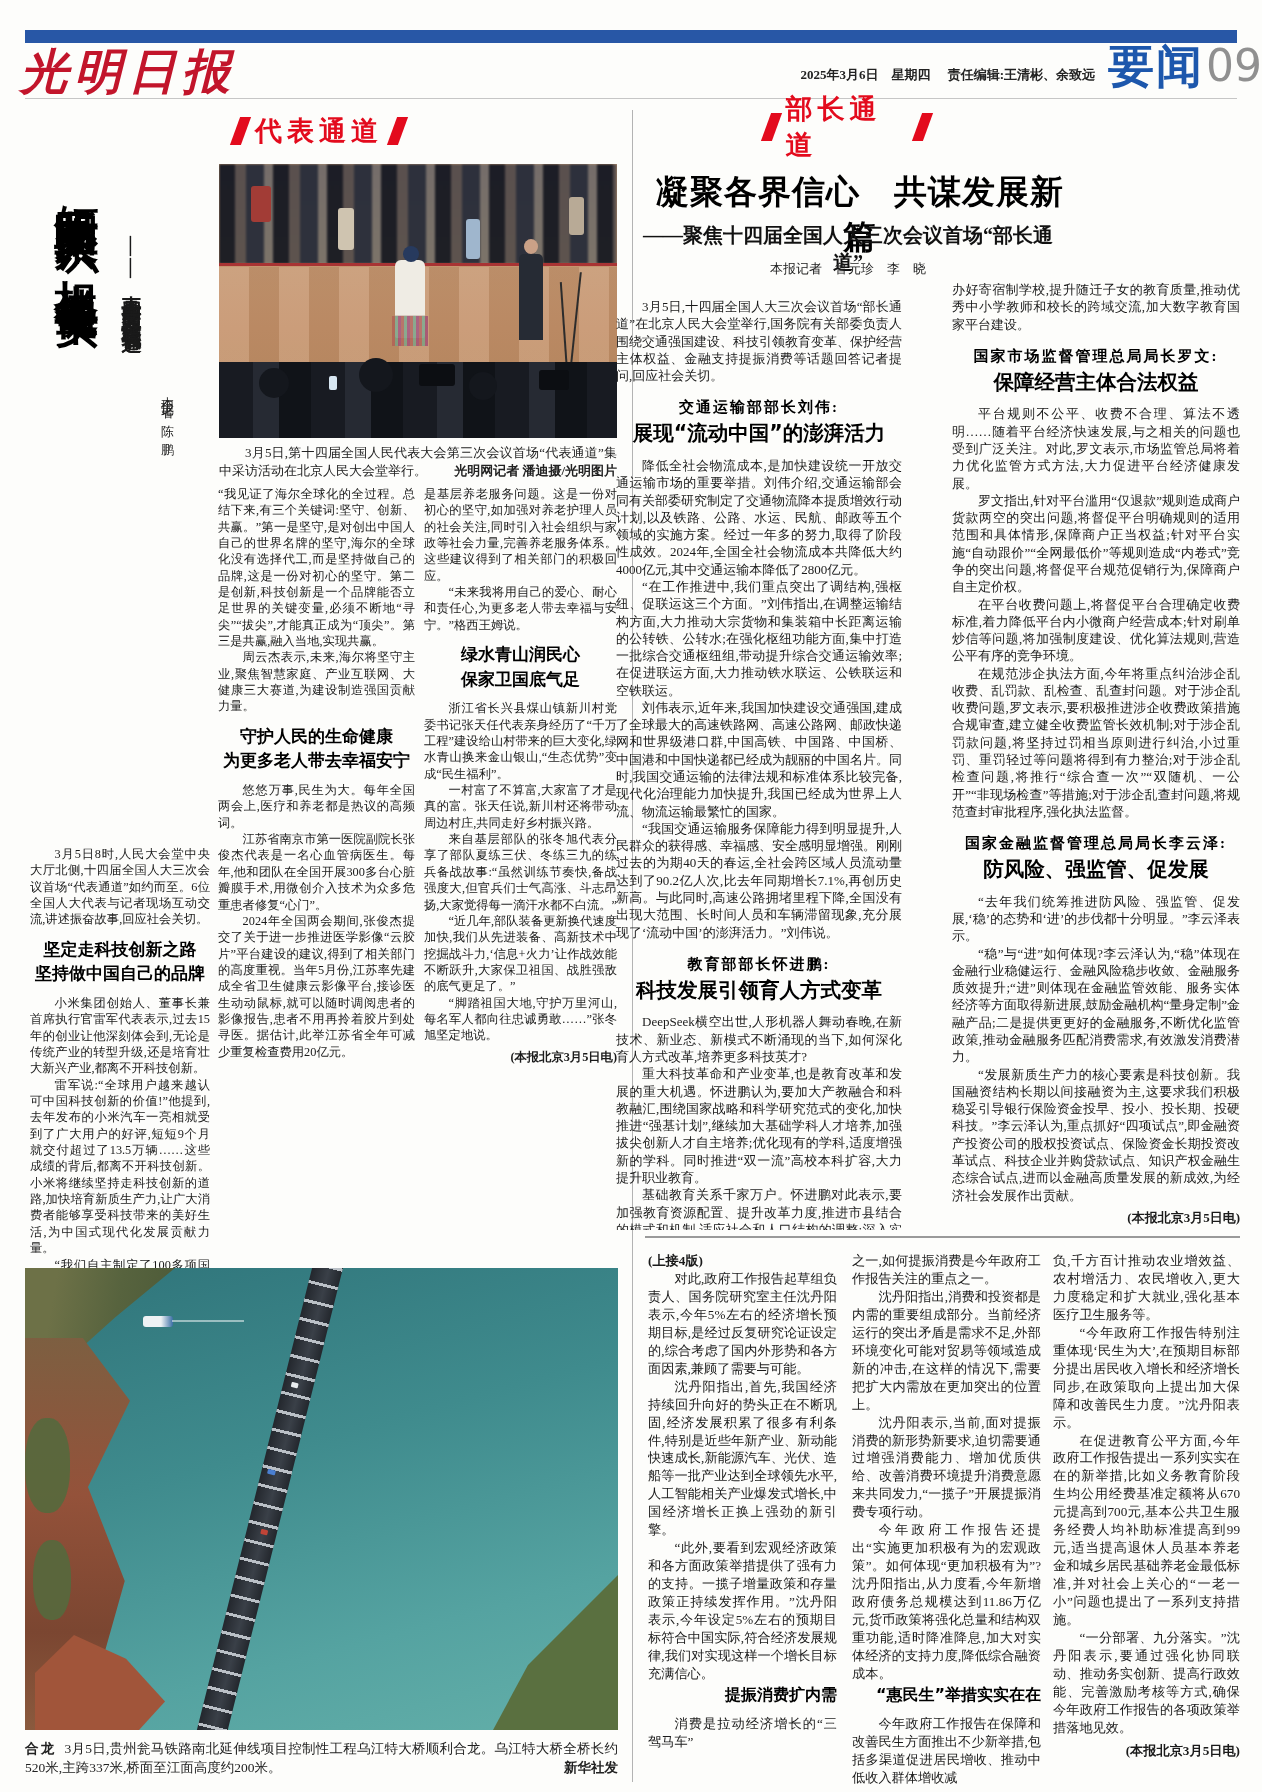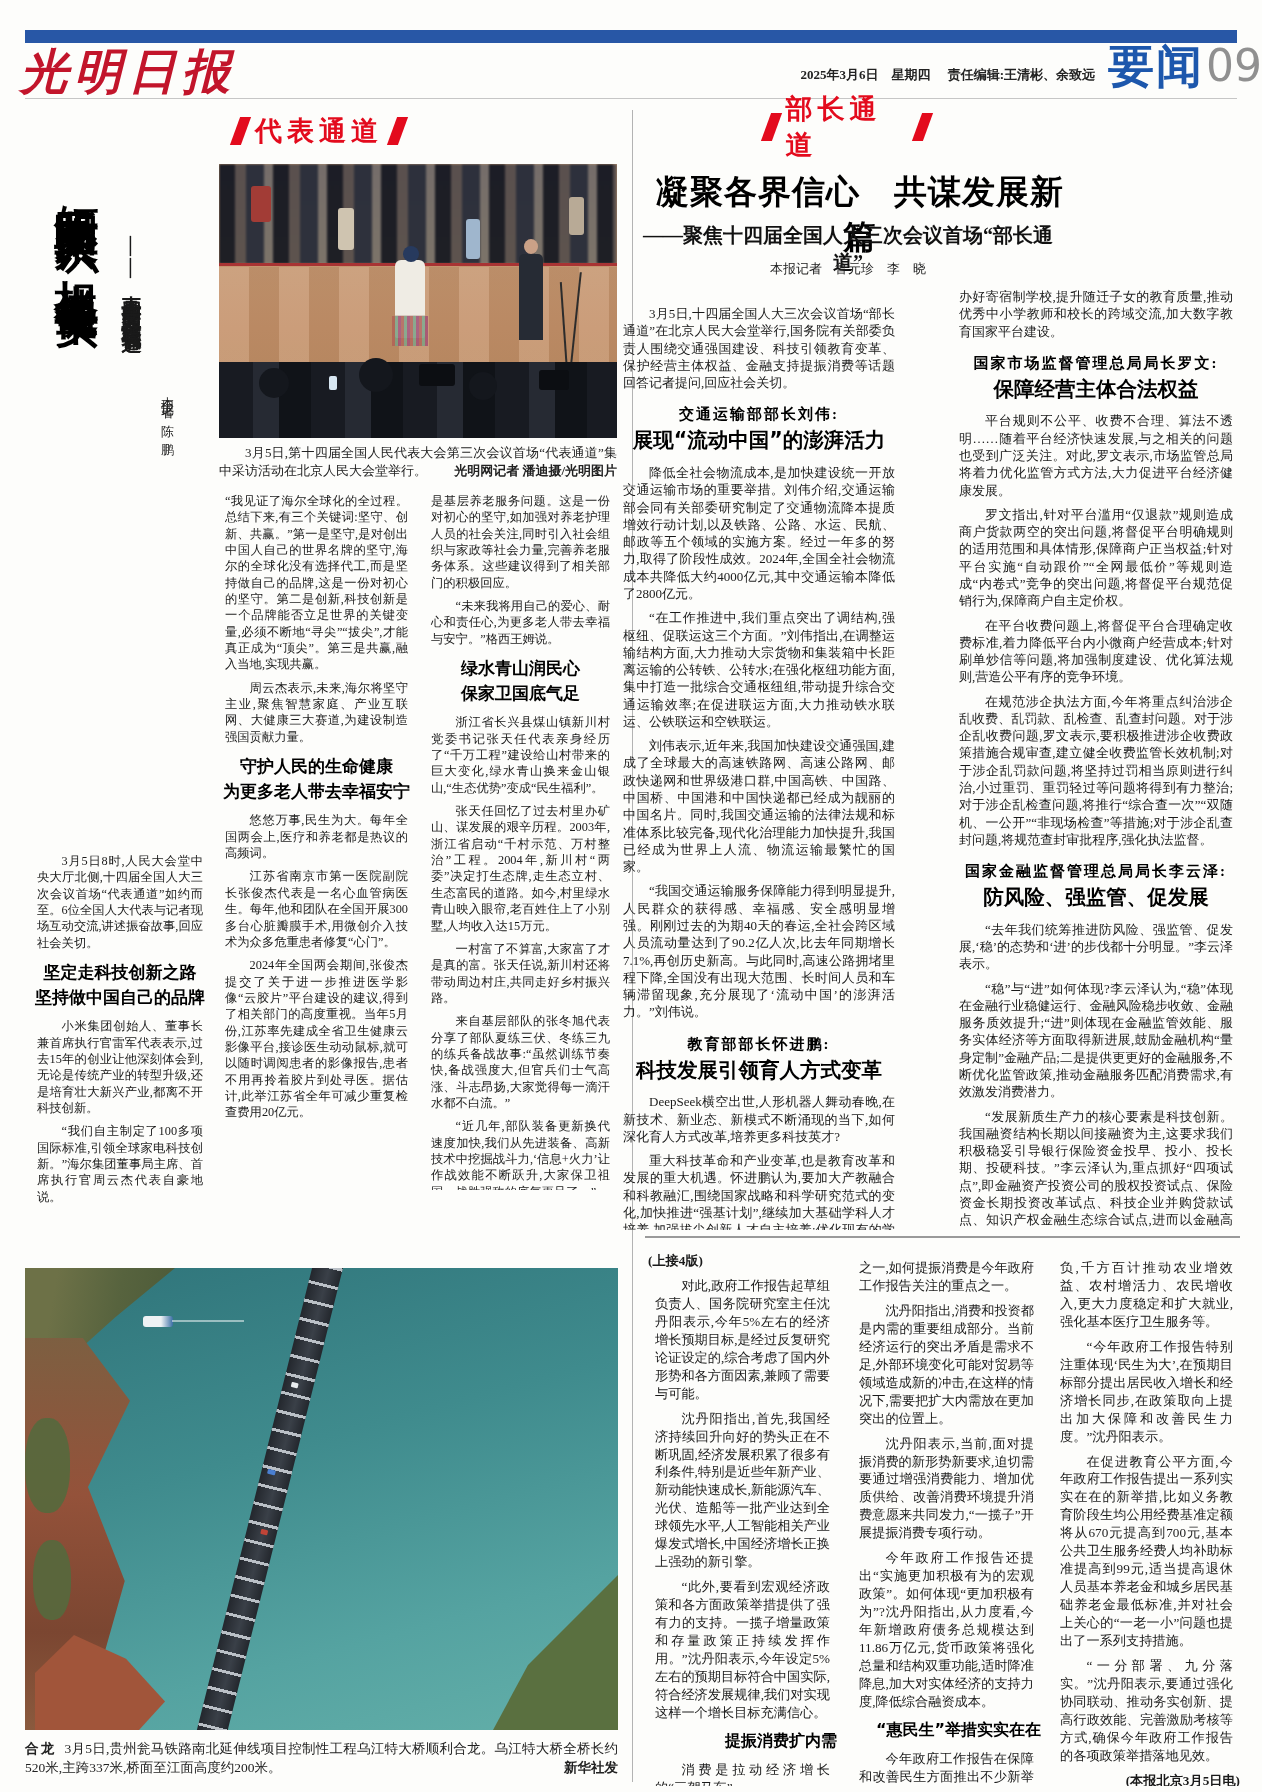--- a/index.html
+++ b/index.html
@@ -52,21 +52,21 @@
   .fs-bottom{font-size:13.2px;line-height:1.36;}
   #colA{left:30px;top:846px;width:180px;height:494px;}
   #colB{left:218px;top:486px;width:197px;height:704px;}
   #colC{left:424px;top:486px;width:193px;height:704px;}
   #rcol1{left:616px;top:298px;width:286px;height:932px;}
   #rcol2{left:952px;top:281px;width:288px;height:949px;}
   #bcol1{left:648px;top:1252px;width:189px;height:534px;}
   #bcol2{left:852px;top:1252px;width:189px;height:534px;}
   #bcol3{left:1053px;top:1252px;width:187px;height:534px;}
 
-  .it-p{text-indent:2em;margin:7px;}
+  .it-p{text-indent:2em;margin:0;}
   .it-pc{text-indent:0;}
   .it-h2{white-space:pre-line;text-indent:0;text-align:center;font-family:"DejaVu Sans","Liberation Sans",sans-serif;
         font-weight:bold;font-size:17px;line-height:1.45;margin:9px 0;color:#000;}
   .fs-bottom .it-h2{font-size:16px;margin:0 0 9px;text-align:right;}
   .it-kh{text-indent:0;text-align:center;font-weight:bold;font-size:15px;letter-spacing:2px;margin:14px 0 3px;color:#000;}
   .it-bh{text-indent:0;text-align:center;font-family:"DejaVu Sans","Liberation Sans",sans-serif;
         font-weight:bold;font-size:20.5px;line-height:1.25;margin:0 0 10px;color:#000;}
   .it-end{text-indent:0;text-align:right;font-weight:bold;margin-top:5px;}
   .it-jump{text-indent:0;font-weight:bold;}
 
@@ -174,38 +174,38 @@
 
   <div class="v v-head">倾听民声聚共识　担当使命促实干</div>
   <div class="v v-sub">——直击十四届全国人大三次会议首场『代表通道』</div>
   <div class="v v-byline">本报记者　陈　鹏</div>
 
   <div class="col fs-left" id="colA">
       <div class="it-p">3月5日8时,人民大会堂中央大厅北侧,十四届全国人大三次会议首场“代表通道”如约而至。6位全国人大代表与记者现场互动交流,讲述振奋故事,回应社会关切。</div>
       <div class="it-h2">坚定走科技创新之路
 坚持做中国自己的品牌</div>
       <div class="it-p">小米集团创始人、董事长兼首席执行官雷军代表表示,过去15年的创业让他深刻体会到,无论是传统产业的转型升级,还是培育壮大新兴产业,都离不开科技创新。</div>
+      <div class="it-p">雷军说:“全球用户越来越认可中国科技创新的价值!”他提到,去年发布的小米汽车一亮相就受到了广大用户的好评,短短9个月就交付超过了13.5万辆……这些成绩的背后,都离不开科技创新。小米将继续坚持走科技创新的道路,加快培育新质生产力,让广大消费者能够享受科技带来的美好生活,为中国式现代化发展贡献力量。</div>
       <div class="it-p">“我们自主制定了100多项国际标准,引领全球家电科技创新。”海尔集团董事局主席、首席执行官周云杰代表自豪地说。</div>
     </div>
   <div class="col fs-left" id="colB">
       <div class="it-p it-pc">“我见证了海尔全球化的全过程。总结下来,有三个关键词:坚守、创新、共赢。”第一是坚守,是对创出中国人自己的世界名牌的坚守,海尔的全球化没有选择代工,而是坚持做自己的品牌,这是一份对初心的坚守。第二是创新,科技创新是一个品牌能否立足世界的关键变量,必须不断地“寻尖”“拔尖”,才能真正成为“顶尖”。第三是共赢,融入当地,实现共赢。</div>
       <div class="it-p">周云杰表示,未来,海尔将坚守主业,聚焦智慧家庭、产业互联网、大健康三大赛道,为建设制造强国贡献力量。</div>
       <div class="it-h2">守护人民的生命健康
 为更多老人带去幸福安宁</div>
       <div class="it-p">悠悠万事,民生为大。每年全国两会上,医疗和养老都是热议的高频词。</div>
       <div class="it-p">江苏省南京市第一医院副院长张俊杰代表是一名心血管病医生。每年,他和团队在全国开展300多台心脏瓣膜手术,用微创介入技术为众多危重患者修复“心门”。</div>
       <div class="it-p">2024年全国两会期间,张俊杰提交了关于进一步推进医学影像“云胶片”平台建设的建议,得到了相关部门的高度重视。当年5月份,江苏率先建成全省卫生健康云影像平台,接诊医生动动鼠标,就可以随时调阅患者的影像报告,患者不用再拎着胶片到处寻医。据估计,此举江苏省全年可减少重复检查费用20亿元。</div>
     </div>
   <div class="col fs-left" id="colC">
       <div class="it-p it-pc">是基层养老服务问题。这是一份对初心的坚守,如加强对养老护理人员的社会关注,同时引入社会组织与家政等社会力量,完善养老服务体系。这些建议得到了相关部门的积极回应。</div>
       <div class="it-p">“未来我将用自己的爱心、耐心和责任心,为更多老人带去幸福与安宁。”格西王姆说。</div>
       <div class="it-h2">绿水青山润民心
 保家卫国底气足</div>
       <div class="it-p">浙江省长兴县煤山镇新川村党委书记张天任代表亲身经历了“千万工程”建设给山村带来的巨大变化,绿水青山换来金山银山,“生态优势”变成“民生福利”。</div>
-      <div class="it-p">张天任回忆了过去村里办矿山、谋发展的艰辛历程。2003年,浙江省启动“千村示范、万村整治”工程。2004年,新川村“两委”决定打生态牌,走生态立村、生态富民的道路。如今,村里绿水青山映入眼帘,老百姓住上了小别墅,人均收入达15万元。</div>
       <div class="it-p">一村富了不算富,大家富了才是真的富。张天任说,新川村还将带动周边村庄,共同走好乡村振兴路。</div>
       <div class="it-p">来自基层部队的张冬旭代表分享了部队夏练三伏、冬练三九的练兵备战故事:“虽然训练节奏快,备战强度大,但官兵们士气高涨、斗志昂扬,大家觉得每一滴汗水都不白流。”</div>
       <div class="it-p">“近几年,部队装备更新换代速度加快,我们从先进装备、高新技术中挖掘战斗力,‘信息+火力’让作战效能不断跃升,大家保卫祖国、战胜强敌的底气更足了。”</div>
       <div class="it-p">“脚踏祖国大地,守护万里河山,每名军人都向往忠诚勇敢……”张冬旭坚定地说。</div>
       <div class="it-end">(本报北京3月5日电)</div>
     </div>
 
   <div class="v-rule"></div>
 
   <div class="col-label" id="min-label">

